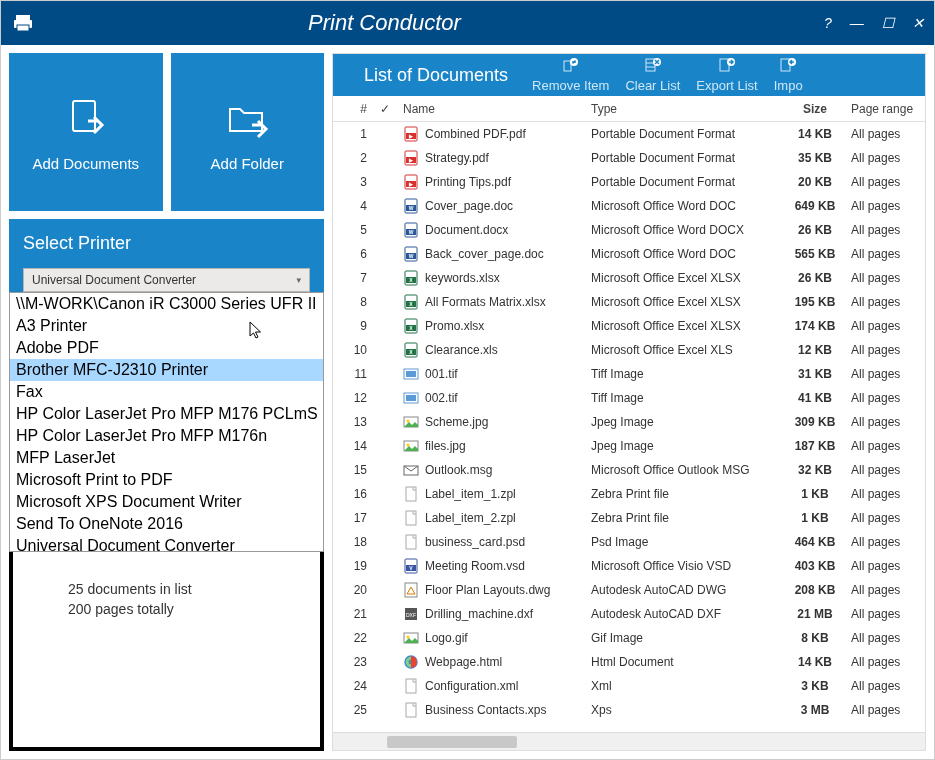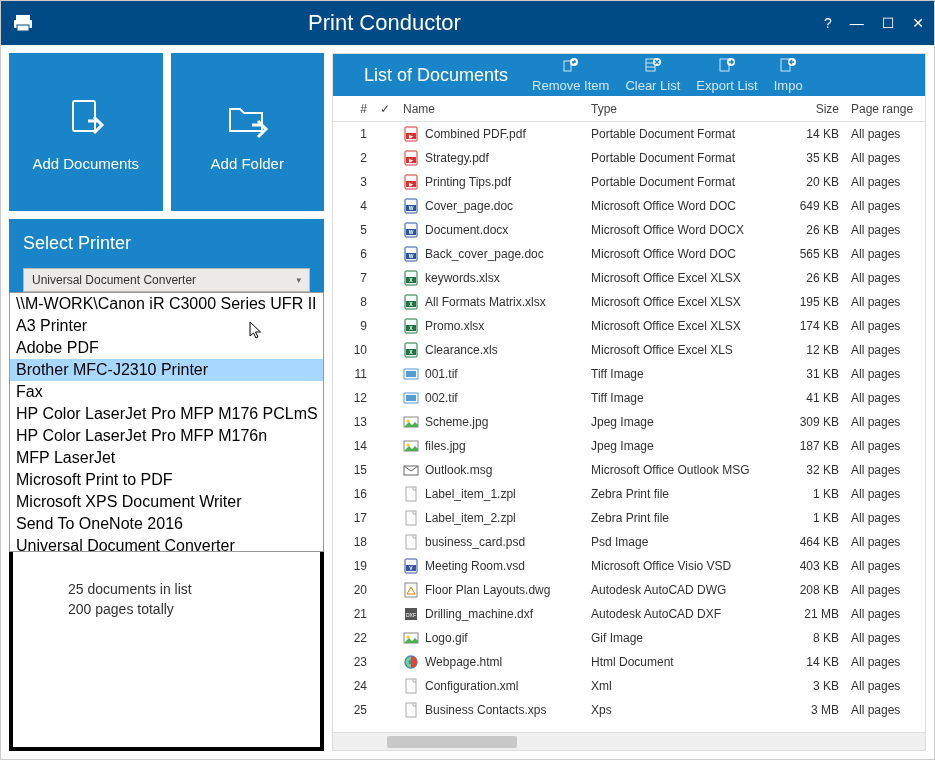--- a/index.html
+++ b/index.html
@@ -1,21 +1,21 @@
 <!DOCTYPE html>
 <html><head>
 <meta charset="utf-8">
 <style>
 * { margin: 0; padding: 0; box-sizing: border-box; font-family: "Segoe UI", Arial, sans-serif; }
 body { background: #fff; width: 935px; height: 760px; overflow: hidden; }
 
 .window { width: 935px; height: 760px; background: #fff; border: 1px solid #ccc; display: flex; flex-direction: column; }
 
 
-.titlebar { height: 44px; background: #004b85; color: #fff; display: flex; align-items: center; padding: 0 10px; }
+.titlebar { height: 44px; background: #004b85; color: #fff; display: flex; align-items: center; padding: 0 10px; font-style: italic; }
 .titlebar .app-icon { width: 24px; height: 24px; margin-right: 10px; display: flex; align-items: center; justify-content: center; }
 .titlebar .title { flex: 1; text-align: center; font-size: 22px; font-weight: 300; margin-left: -100px; }
 .titlebar .controls { display: flex; gap: 18px; align-items: center; }
 .titlebar .controls span { font-size: 14px; cursor: pointer; }
 
 
 .body { flex: 1; display: flex; padding: 8px; gap: 8px; background: #fff; }
 
 
 .left { width: 315px; display: flex; flex-direction: column; gap: 8px; position: relative; }
@@ -46,21 +46,21 @@
 .rh-btn { display: flex; align-items: center; gap: 5px; font-size: 13px; cursor: pointer; color: #cde7f5; flex-direction: column; }
 .rh-btn svg { flex-shrink: 0; }
 
 .grid { flex: 1; overflow-y: auto; overflow-x: hidden; background: #fff; }
 .grid-header { display: flex; height: 26px; border-bottom: 1px solid #e0e0e0; font-size: 12px; color: #444; align-items: center; background: #fff; position: sticky; top: 0; }
 .grid-header > div { padding: 0 6px; }
 .col-num { width: 40px; text-align: right; }
 .col-check { width: 24px; text-align: center; }
 .col-name { flex: 1; min-width: 180px; }
 .col-type { width: 200px; }
-.col-size { width: 60px; text-align: right; }
+.col-size { width: 60px; text-align: center; font-weight: bold; }
 .col-range { width: 80px; }
 
 .grid-row { display: flex; height: 24px; font-size: 12px; color: #333; align-items: center; }
 .grid-row > div { padding: 0 6px; overflow: hidden; white-space: nowrap; text-overflow: ellipsis; }
 .grid-row .col-name { display: flex; align-items: center; gap: 6px; }
 .file-icon { width: 16px; height: 16px; display: inline-flex; align-items: center; justify-content: center; flex-shrink: 0; }
 
 .hscroll { height: 18px; background: #f0f0f0; border-top: 1px solid #ddd; display: flex; align-items: center; padding: 2px 14px; }
 .hscroll-thumb { height: 12px; width: 130px; background: #c8c8c8; border-radius: 2px; margin-left: 40px; }
 

